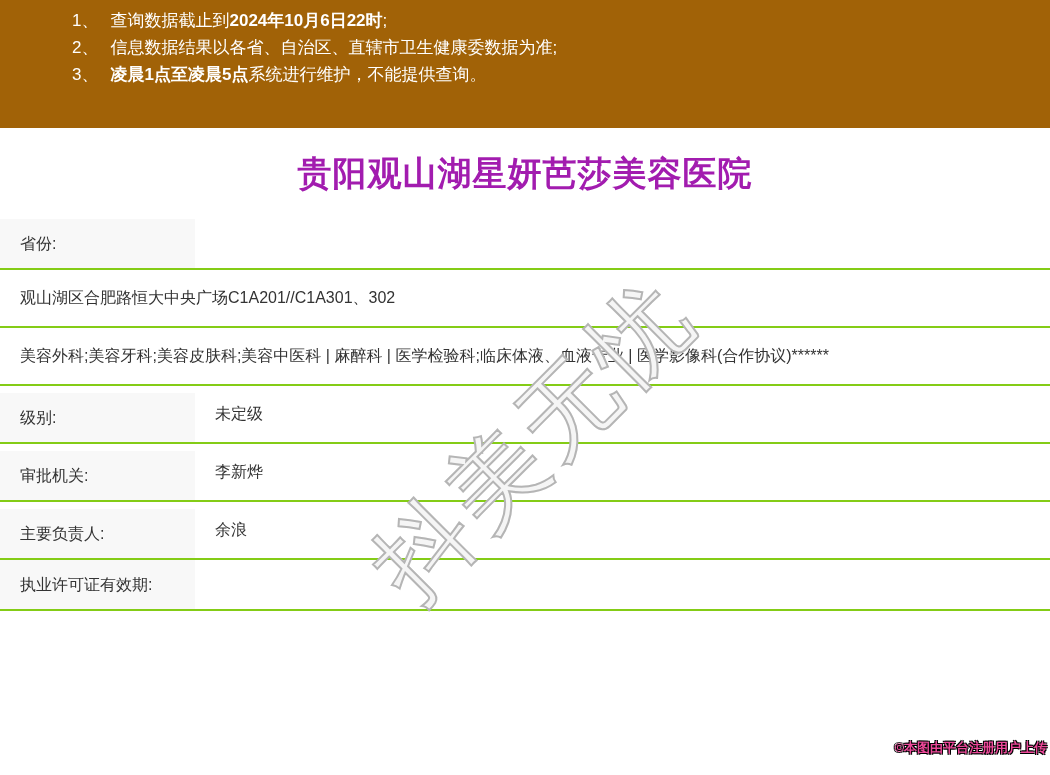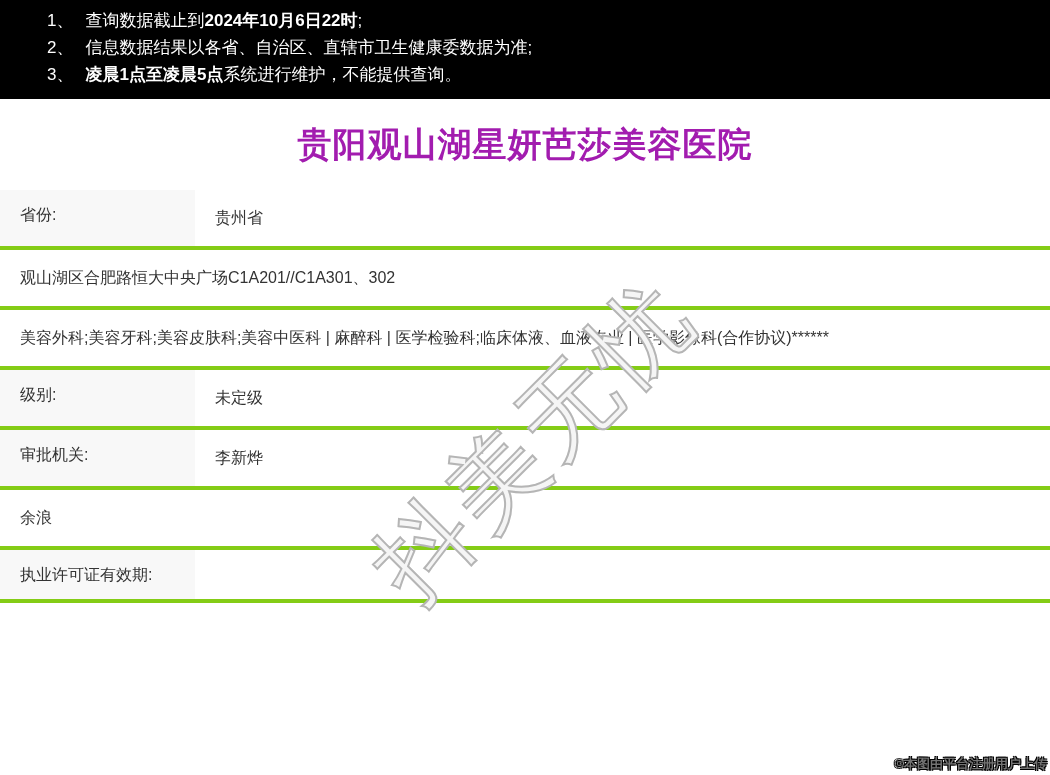--- a/index.html
+++ b/index.html
@@ -7,24 +7,24 @@
     width: 1050px; height: 775px;
     overflow: hidden;
     background: #ffffff;
     font-family: "Liberation Sans", "DejaVu Sans", sans-serif;
     color: #333;
     position: relative;
   }
   
   .banner {
     width: 1050px;
-    height: 99px;
-    background: #000000;
+    height: 128px;
+    background: #a16207;
     color: #ffffff;
-    padding: 7px 10px 0 47px;
+    padding: 7px 10px 0 72px;
     font-size: 17px;
   }
   .notice-line {
     line-height: 27px;
     white-space: nowrap;
   }
   .notice-num { display: inline-block; margin-right: 12px; }
   .notice-line b { font-weight: bold; }
   
   .title-wrap {
@@ -35,21 +35,22 @@
   }
   .page-title {
     font-size: 34px;
     color: #a21caf;
     letter-spacing: 1px;
   }
   
   .info-table { width: 1050px; }
   .info-row {
     display: flex;
-    border-bottom: 4px solid #84cc16;
+    border-bottom: 2px solid #84cc16;
+    align-items: flex-end;
   }
   .info-label {
     width: 195px;
     flex: 0 0 195px;
     background: #f8f8f8;
     padding: 15px 12px 15px 20px;
     font-size: 16px;
     line-height: 19px;
   }
   .info-value {
@@ -75,24 +76,24 @@
     -webkit-text-stroke: 2px #b5b5b5;
     text-shadow: 0 0 1px #bbbbbb;
     transform: rotate(-45deg);
     pointer-events: none;
     z-index: 10;
     white-space: nowrap;
   }
   .wm-credit {
     position: absolute;
     right: 3px;
-    bottom: 2px;
+    bottom: 18px;
     font-size: 13px;
     font-weight: bold;
-    color: #737373;
+    color: #ec4899;
     text-shadow: -1px -1px 0 #000, 1px -1px 0 #000, -1px 1px 0 #000, 1px 1px 0 #000;
     z-index: 11;
   }
 </style>
 </head>
 <body>
 
 <div class="banner">
   <div class="notice-line">
     <span class="notice-num">1、</span><span>查询数据截止到</span><b>2024年10月6日22时</b><span>;</span>
@@ -105,37 +106,37 @@
   </div>
 </div>
 
 <div class="title-wrap">
   <h1 class="page-title">贵阳观山湖星妍芭莎美容医院</h1>
 </div>
 
 <div class="info-table">
   <div class="info-row">
     <div class="info-label">省份:</div>
-    <div class="info-value">贵州省</div>
   </div>
   <div class="info-row">
     <div class="info-value">观山湖区合肥路恒大中央广场C1A201//C1A301、302</div>
   </div>
   <div class="info-row">
     <div class="info-value">美容外科;美容牙科;美容皮肤科;美容中医科 | 麻醉科 | 医学检验科;临床体液、血液专业 | 医学影像科(合作协议)******</div>
   </div>
   <div class="info-row">
     <div class="info-label">级别:</div>
     <div class="info-value">未定级</div>
   </div>
   <div class="info-row">
     <div class="info-label">审批机关:</div>
     <div class="info-value">李新烨</div>
   </div>
   <div class="info-row">
+    <div class="info-label">主要负责人:</div>
     <div class="info-value">余浪</div>
   </div>
   <div class="info-row">
     <div class="info-label">执业许可证有效期:</div>
   </div>
 </div>
 
 <div class="footer-gap"></div>
 
 <div class="wm-diagonal">抖美无忧</div>

